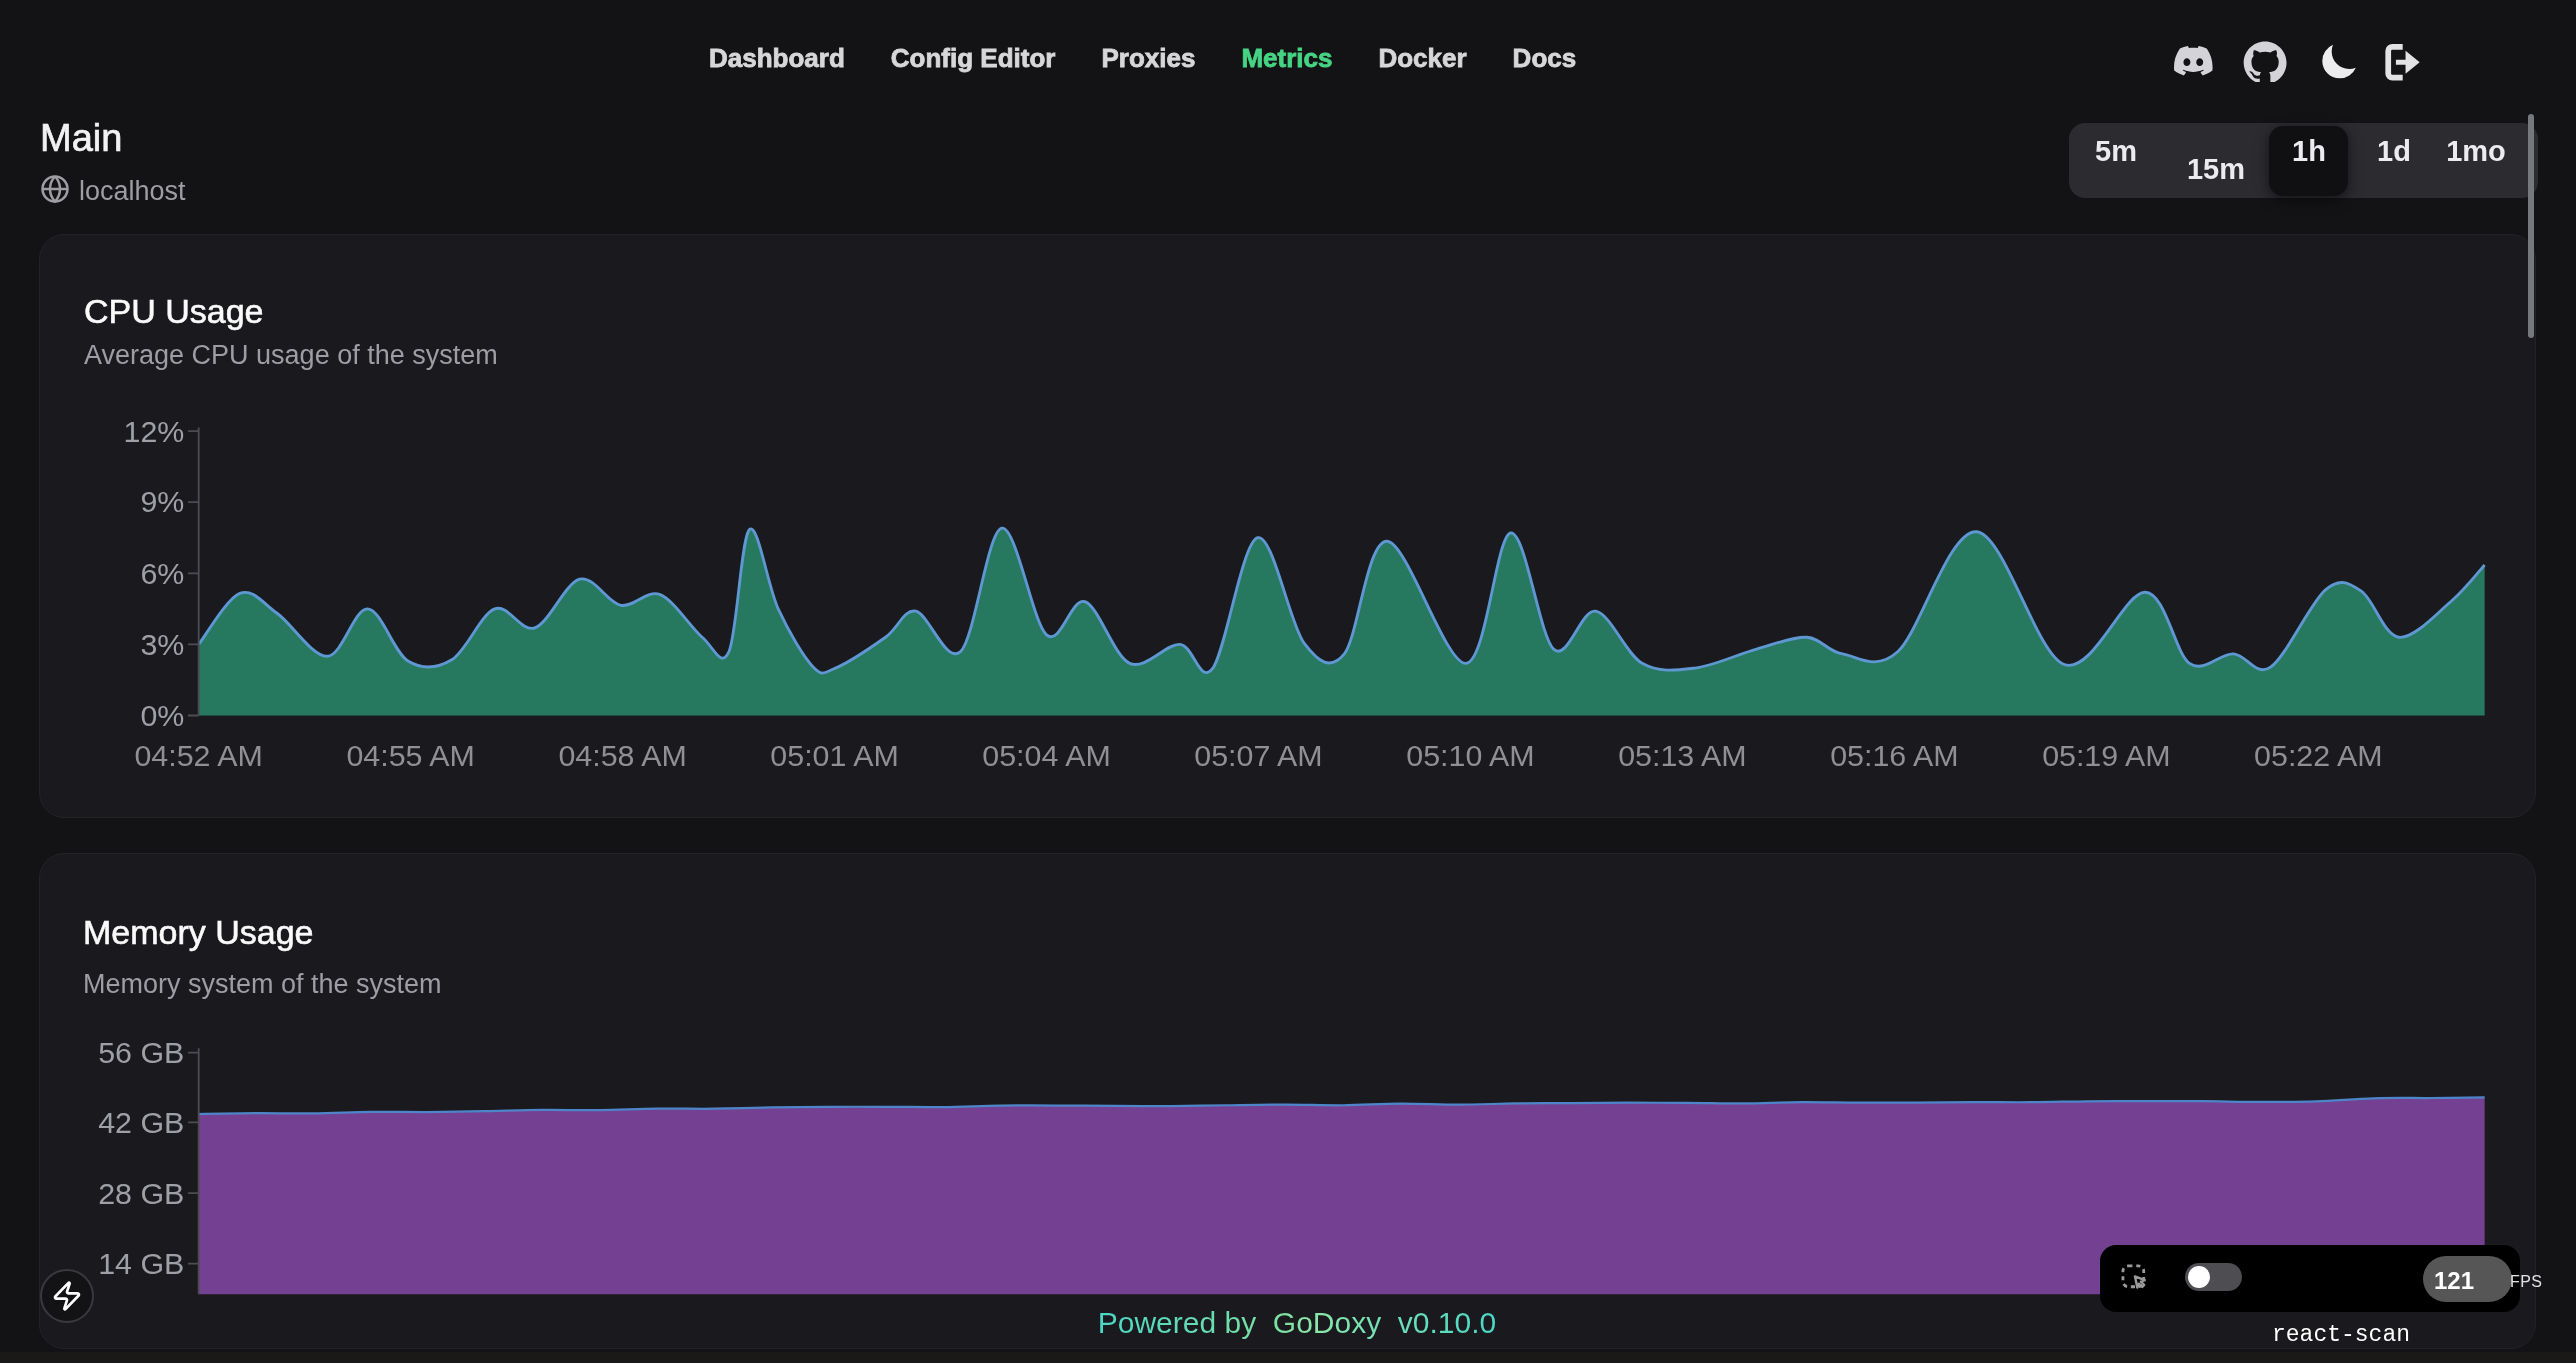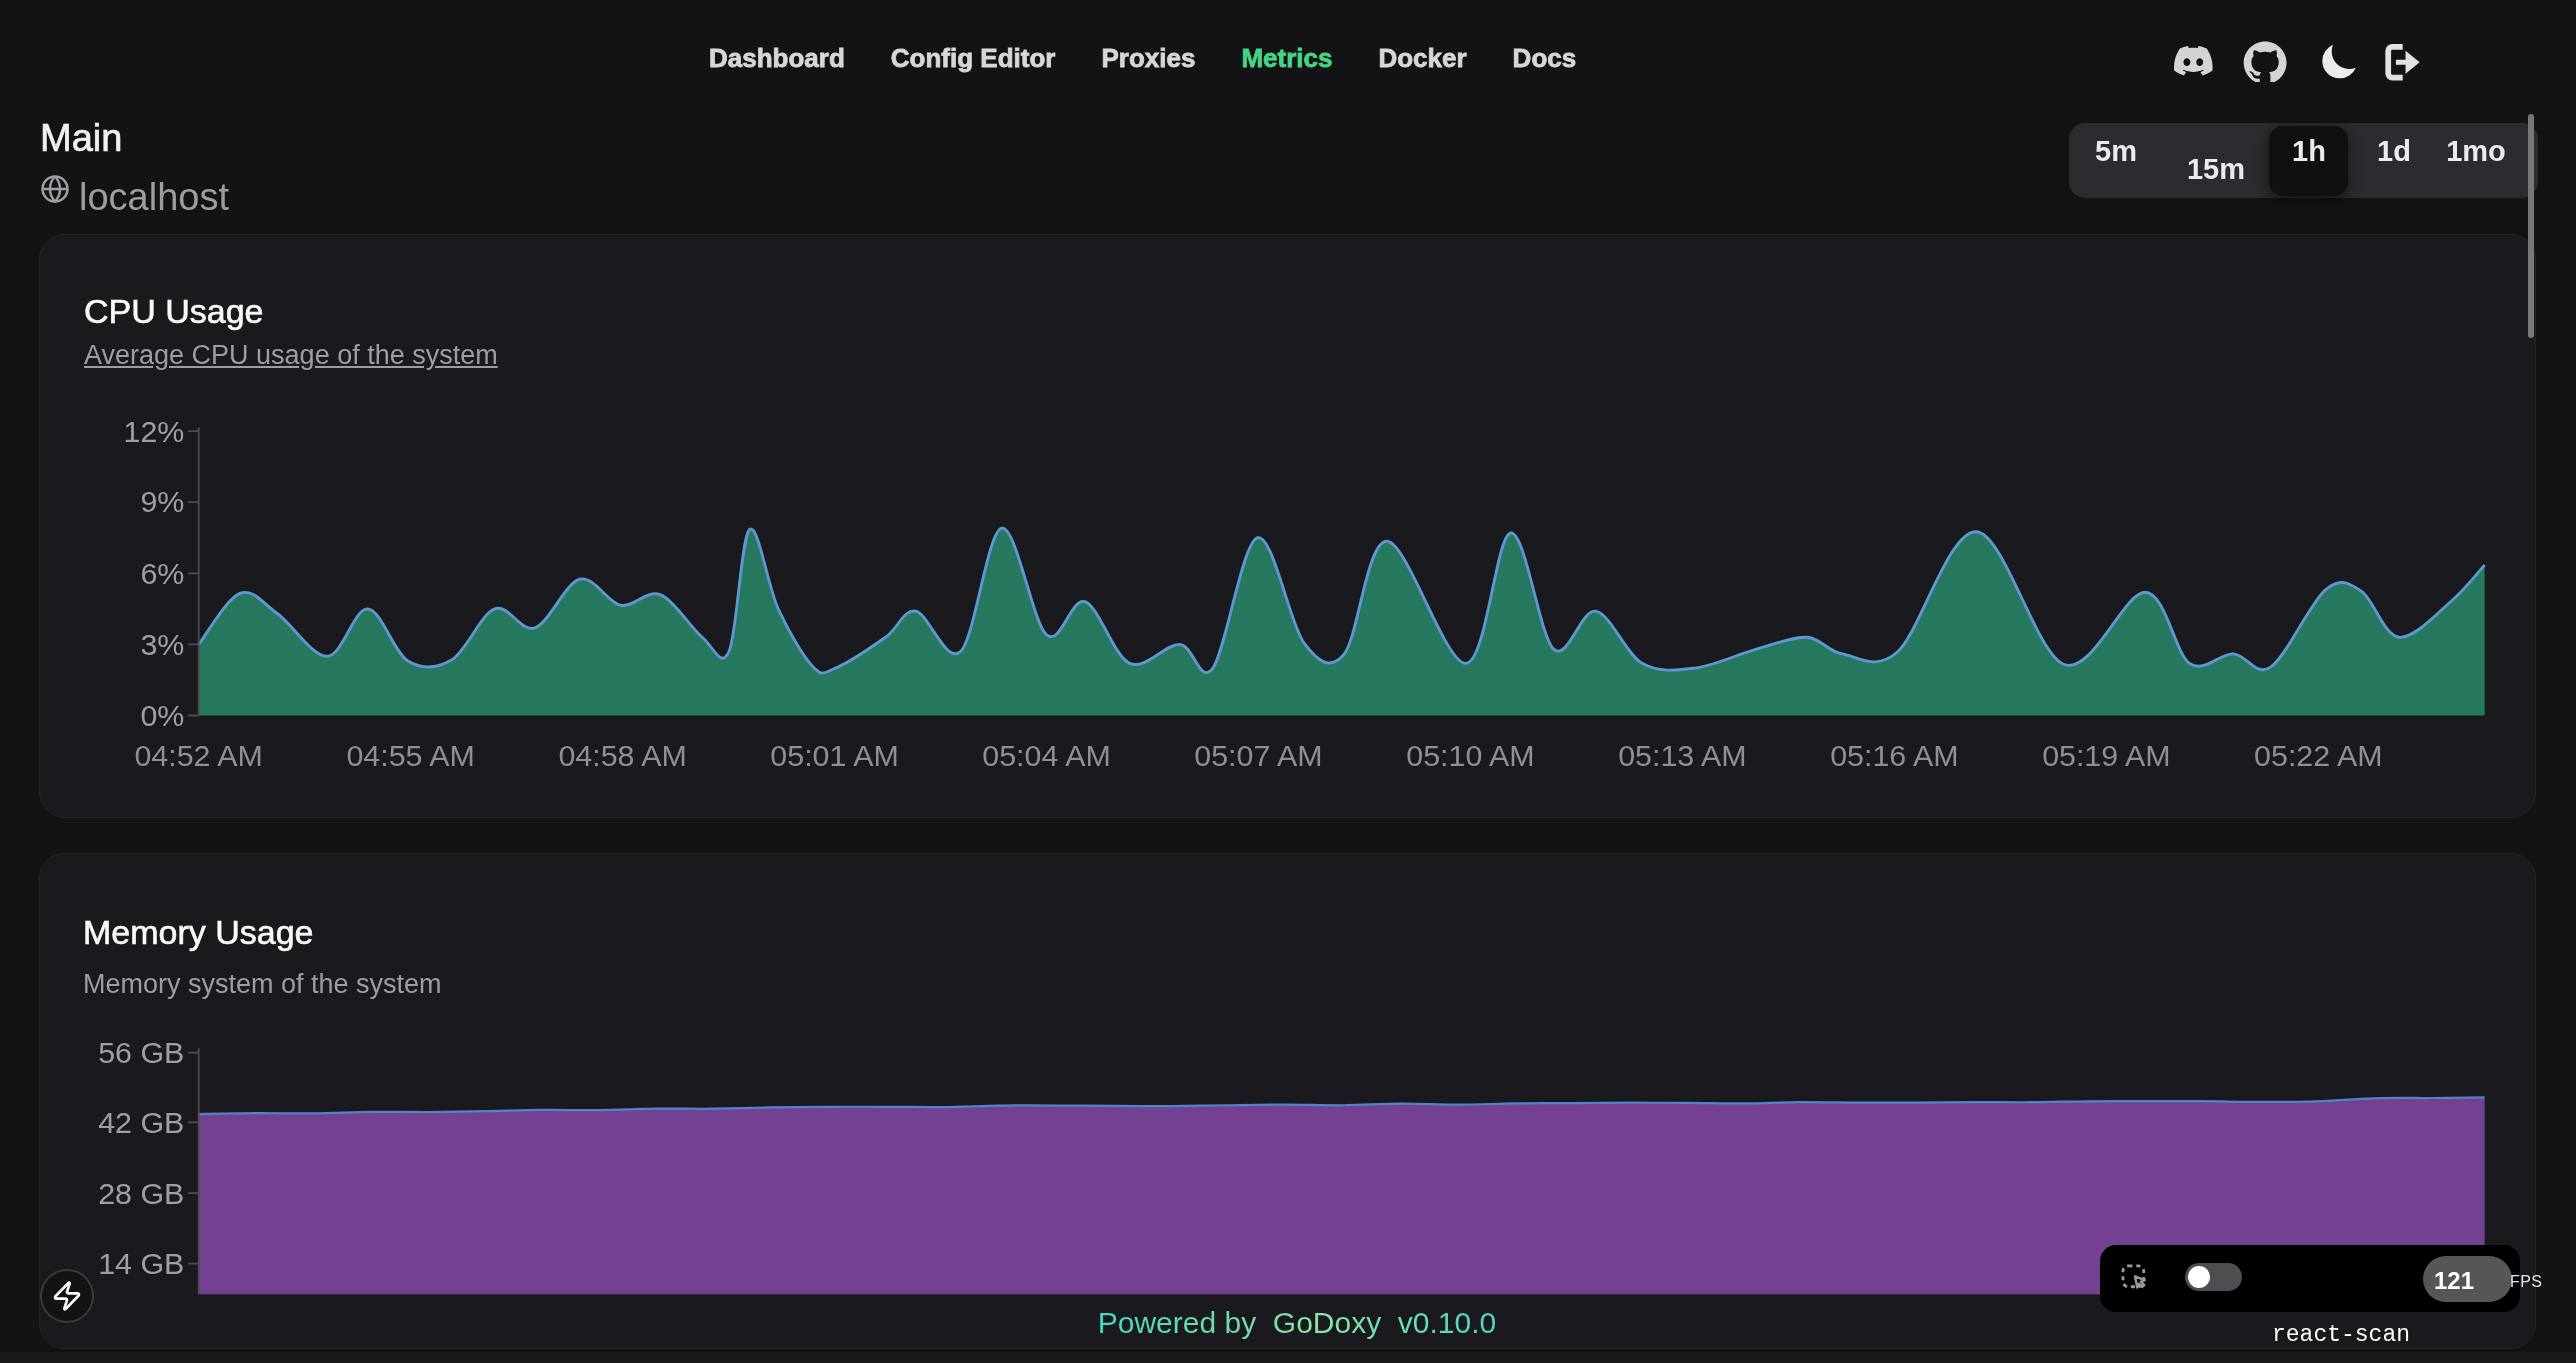--- a/index.html
+++ b/index.html
@@ -43,34 +43,34 @@
     <path d="M9.2 10.6h5.4V5.6L22.5 12l-7.9 6.4v-5h-5.4Z" fill="#e2e2e4"></path>
   </g>
 </svg>
 
 <div class="abs" style="left:40px; top:117px; font-size:38px; color:#f2f2f4; font-weight:500; -webkit-text-stroke:0.7px currentColor;">Main</div>
 <svg class="abs" style="left:40px; top:174px;" width="30" height="30" viewBox="0 0 24 24" fill="none" stroke="#9d9da3" stroke-width="2">
   <circle cx="12" cy="12" r="10"></circle>
   <path d="M12 2a14.5 14.5 0 0 0 0 20 14.5 14.5 0 0 0 0-20"></path>
   <path d="M2 12h20"></path>
 </svg>
-<div class="abs" style="left:79px; top:176px; font-size:38px; color:#9d9da3;">localhost</div>
+<div class="abs" style="left:79px; top:176px; font-size:27px; color:#9d9da3;">localhost</div>
 
 <div class="abs" style="left:2069px; top:123px; width:469px; height:75px; background:#2b2b30; border-radius:16px;"></div>
 <div class="abs" style="left:2269px; top:126px; width:79px; height:70px; background:#101013; border-radius:14.3px; box-shadow:0 3.6px 12.5px rgba(0,0,0,0.5);"></div>
 <div class="abs" style="left:2069px; top:123px; width:469px; height:56px; display:flex; align-items:center; color:#ececf0; font-size:29px; font-weight:bold;">
   <span style="position:absolute; left:47px;  transform:translateX(-50%);">5m</span>
   <span style="position:absolute; left:147px; transform:translateX(-50%);margin-top:36px;">15m</span>
   <span style="position:absolute; left:240px; transform:translateX(-50%);">1h</span>
   <span style="position:absolute; left:325px; transform:translateX(-50%);">1d</span>
   <span style="position:absolute; left:407px; transform:translateX(-50%);">1mo</span>
 </div>
 
 <div class="abs" style="left:84px; top:292px; font-size:34px; color:#fafafa; -webkit-text-stroke:0.6px currentColor;">CPU Usage</div>
-<div class="abs" style="left:84px; top:340px; font-size:27px; color:#9d9da3;text-decoration:underline;">Average CPU usage of the system</div>
+<div class="abs" style="left:84px; top:340px; font-size:27px; color:#9d9da3;">Average CPU usage of the system</div>
 <div class="abs" style="left:83px; top:913px; font-size:34px; color:#fafafa; -webkit-text-stroke:0.6px currentColor;">Memory Usage</div>
 <div class="abs" style="left:83px; top:969px; font-size:27px; color:#9d9da3;">Memory system of the system</div>
 
 <svg class="abs" style="left:0; top:0;" width="2576" height="1363" viewBox="0 0 2880 1524" fill="none">
 
   <path d="M222.0,720.5 C229.7,711.0 253.3,669.3 268.0,663.5 C282.7,657.8 293.7,674.3 310.0,686.0 C326.3,697.8 349.2,734.6 366.0,733.8 C382.8,732.9 396.0,679.9 411.0,680.8 C426.0,681.6 440.3,729.6 456.0,739.0 C471.7,748.5 488.8,747.4 505.0,737.7 C521.2,728.0 537.5,686.7 553.0,680.8 C568.5,674.8 582.2,707.5 598.0,702.0 C613.8,696.4 632.0,651.8 648.0,647.6 C664.0,643.4 679.0,673.9 694.0,676.8 C709.0,679.6 722.8,658.9 738.0,664.9 C753.2,670.8 772.2,701.9 785.0,712.5 C797.8,723.1 806.2,748.5 815.0,728.5 C823.8,708.4 828.8,599.9 838.0,592.0 C847.2,584.0 858.2,655.1 870.0,680.8 C881.8,706.4 898.3,734.6 909.0,745.7 C919.7,756.7 920.5,752.5 934.0,747.0 C947.5,741.5 975.0,723.1 990.0,712.5 C1005.0,701.9 1010.0,680.8 1024.0,683.4 C1038.0,686.0 1058.0,743.9 1074.0,728.5 C1090.0,713.0 1104.0,593.7 1120.0,590.6 C1136.0,587.6 1154.5,696.2 1170.0,709.9 C1185.5,723.6 1197.5,667.5 1213.0,672.8 C1228.5,678.1 1245.3,733.8 1263.0,741.7 C1280.7,749.7 1303.5,719.6 1319.0,720.5 C1334.5,721.4 1341.5,766.9 1356.0,747.0 C1370.5,727.1 1389.0,605.9 1406.0,601.2 C1423.0,596.6 1441.8,697.5 1458.0,719.2 C1474.2,740.8 1487.5,750.1 1503.0,731.1 C1518.5,712.1 1528.3,603.5 1551.0,605.2 C1573.7,607.0 1616.0,743.2 1639.0,741.7 C1662.0,740.2 1672.7,598.6 1689.0,596.0 C1705.3,593.3 1721.2,711.2 1737.0,725.8 C1752.8,740.4 1767.5,680.8 1784.0,683.4 C1800.5,686.0 1817.5,731.1 1836.0,741.7 C1854.5,752.3 1873.7,749.6 1895.0,747.0 C1916.3,744.4 1943.2,731.5 1964.0,725.8 C1984.8,720.1 2004.0,711.7 2020.0,712.5 C2036.0,713.4 2043.0,728.5 2060.0,731.1 C2077.0,733.8 2097.0,751.2 2122.0,728.5 C2147.0,705.7 2179.0,592.2 2210.0,594.6 C2241.0,597.1 2276.7,731.8 2308.0,743.0 C2339.3,754.3 2374.7,662.4 2398.0,662.2 C2421.3,662.0 2431.5,730.2 2448.0,741.7 C2464.5,753.2 2481.8,730.4 2497.0,731.1 C2512.2,731.8 2521.8,757.6 2539.0,745.7 C2556.2,733.8 2583.2,673.7 2600.0,659.5 C2616.8,645.4 2626.3,652.0 2640.0,660.9 C2653.7,669.7 2665.3,710.6 2682.0,712.5 C2698.7,714.5 2724.0,686.3 2740.0,672.8 C2756.0,659.3 2771.7,638.6 2778.0,631.7 L2778,800 L222,800 Z" fill="#26795e"></path>
   <path d="M222.0,720.5 C229.7,711.0 253.3,669.3 268.0,663.5 C282.7,657.8 293.7,674.3 310.0,686.0 C326.3,697.8 349.2,734.6 366.0,733.8 C382.8,732.9 396.0,679.9 411.0,680.8 C426.0,681.6 440.3,729.6 456.0,739.0 C471.7,748.5 488.8,747.4 505.0,737.7 C521.2,728.0 537.5,686.7 553.0,680.8 C568.5,674.8 582.2,707.5 598.0,702.0 C613.8,696.4 632.0,651.8 648.0,647.6 C664.0,643.4 679.0,673.9 694.0,676.8 C709.0,679.6 722.8,658.9 738.0,664.9 C753.2,670.8 772.2,701.9 785.0,712.5 C797.8,723.1 806.2,748.5 815.0,728.5 C823.8,708.4 828.8,599.9 838.0,592.0 C847.2,584.0 858.2,655.1 870.0,680.8 C881.8,706.4 898.3,734.6 909.0,745.7 C919.7,756.7 920.5,752.5 934.0,747.0 C947.5,741.5 975.0,723.1 990.0,712.5 C1005.0,701.9 1010.0,680.8 1024.0,683.4 C1038.0,686.0 1058.0,743.9 1074.0,728.5 C1090.0,713.0 1104.0,593.7 1120.0,590.6 C1136.0,587.6 1154.5,696.2 1170.0,709.9 C1185.5,723.6 1197.5,667.5 1213.0,672.8 C1228.5,678.1 1245.3,733.8 1263.0,741.7 C1280.7,749.7 1303.5,719.6 1319.0,720.5 C1334.5,721.4 1341.5,766.9 1356.0,747.0 C1370.5,727.1 1389.0,605.9 1406.0,601.2 C1423.0,596.6 1441.8,697.5 1458.0,719.2 C1474.2,740.8 1487.5,750.1 1503.0,731.1 C1518.5,712.1 1528.3,603.5 1551.0,605.2 C1573.7,607.0 1616.0,743.2 1639.0,741.7 C1662.0,740.2 1672.7,598.6 1689.0,596.0 C1705.3,593.3 1721.2,711.2 1737.0,725.8 C1752.8,740.4 1767.5,680.8 1784.0,683.4 C1800.5,686.0 1817.5,731.1 1836.0,741.7 C1854.5,752.3 1873.7,749.6 1895.0,747.0 C1916.3,744.4 1943.2,731.5 1964.0,725.8 C1984.8,720.1 2004.0,711.7 2020.0,712.5 C2036.0,713.4 2043.0,728.5 2060.0,731.1 C2077.0,733.8 2097.0,751.2 2122.0,728.5 C2147.0,705.7 2179.0,592.2 2210.0,594.6 C2241.0,597.1 2276.7,731.8 2308.0,743.0 C2339.3,754.3 2374.7,662.4 2398.0,662.2 C2421.3,662.0 2431.5,730.2 2448.0,741.7 C2464.5,753.2 2481.8,730.4 2497.0,731.1 C2512.2,731.8 2521.8,757.6 2539.0,745.7 C2556.2,733.8 2583.2,673.7 2600.0,659.5 C2616.8,645.4 2626.3,652.0 2640.0,660.9 C2653.7,669.7 2665.3,710.6 2682.0,712.5 C2698.7,714.5 2724.0,686.3 2740.0,672.8 C2756.0,659.3 2771.7,638.6 2778.0,631.7" stroke="#5f97d3" stroke-width="3.2" fill="none"></path>
   <path d="M222 478 V800" stroke="#4c4c52" stroke-width="2"></path>
   <path d="M210 482 H222 M210 561.5 H222 M210 641 H222 M210 720.5 H222 M210 800 H222" stroke="#4c4c52" stroke-width="2"></path>
   <g font-family="Liberation Sans, sans-serif" font-size="34" fill="#9fa0a5" text-anchor="end">

